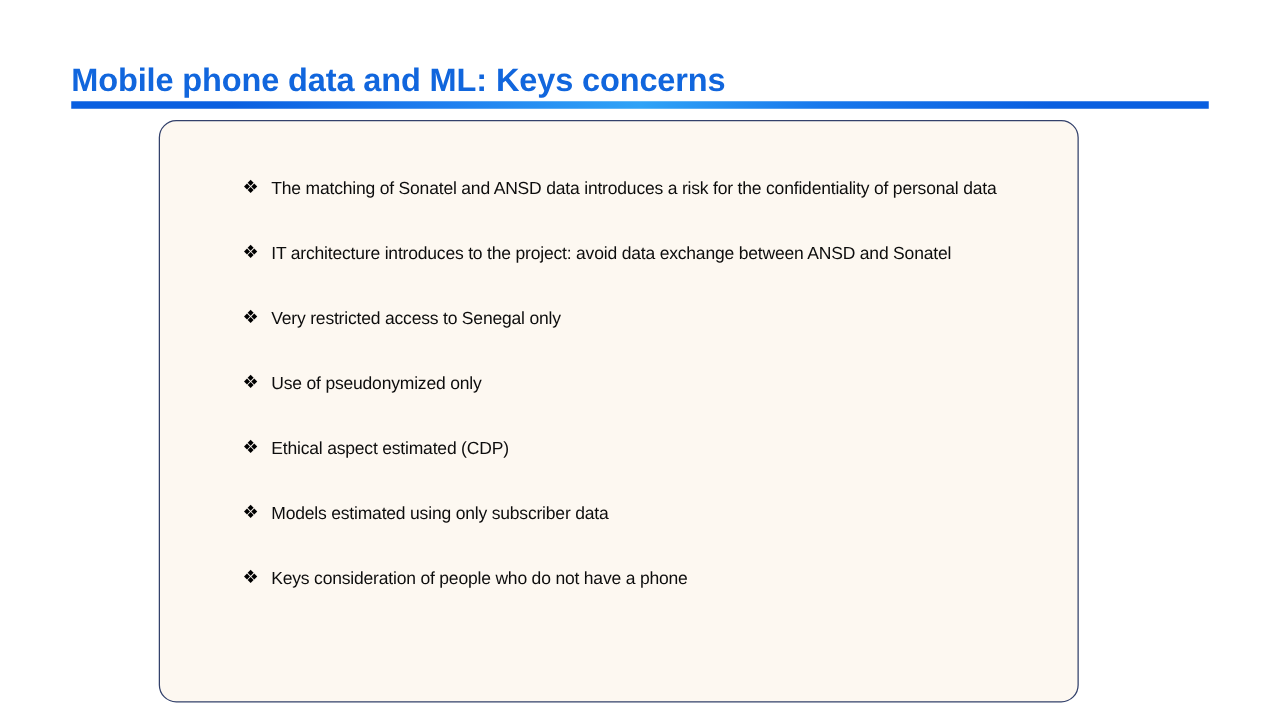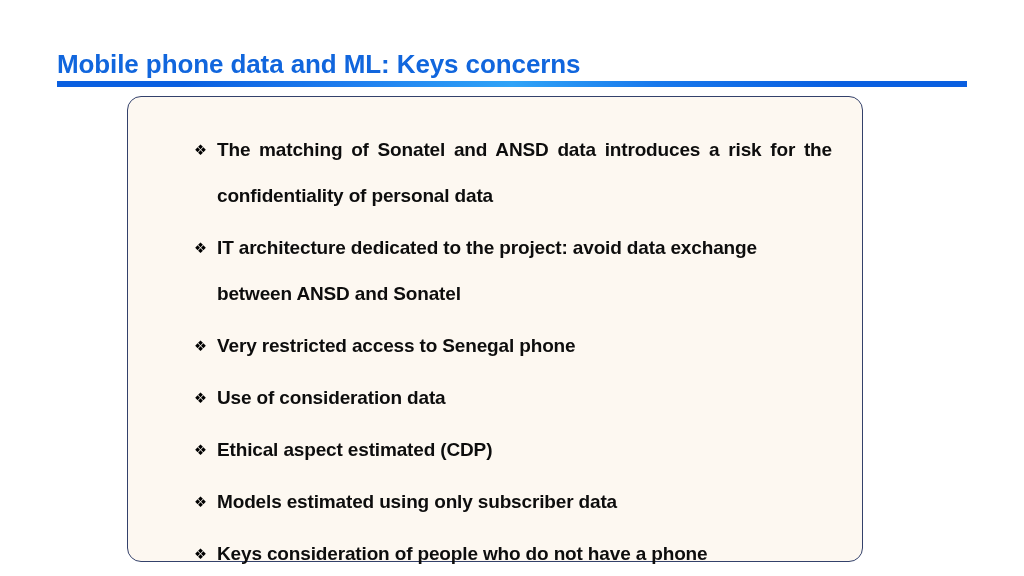--- a/index.html
+++ b/index.html
@@ -83,22 +83,22 @@
     font-family: "DejaVu Sans", sans-serif;
     font-size: 14.5px;
     line-height: 46px;
     color: #000000;
     text-align: left;
   }
 
   .bullet-text {
     flex: 1 1 auto;
     font-family: "Liberation Sans", sans-serif;
-    font-size: 19px;
-    font-weight: bold;
+    font-size: 14px;
+    font-weight: normal;
     color: #0d0d0d;
     line-height: 46px;
     letter-spacing: -0.15px;
   }
 
   .bullet-text.justified {
     text-align: justify;
     text-align-last: left;
   }
 </style>
@@ -114,31 +114,31 @@
   <div class="content-box">
     <div class="bullet-list">
 
       <div class="bullet-item">
         <span class="bullet-marker">❖</span>
         <span class="bullet-text justified">The matching of Sonatel and ANSD data introduces a risk for the confidentiality of personal data</span>
       </div>
 
       <div class="bullet-item">
         <span class="bullet-marker">❖</span>
-        <span class="bullet-text">IT architecture dedicated to the project: avoid data exchange between ANSD and Sonatel</span>
+        <span class="bullet-text">IT architecture introduces to the project: avoid data exchange between ANSD and Sonatel</span>
       </div>
 
       <div class="bullet-item">
         <span class="bullet-marker">❖</span>
-        <span class="bullet-text">Very restricted access to Senegal phone</span>
+        <span class="bullet-text">Very restricted access to Senegal only</span>
       </div>
 
       <div class="bullet-item">
         <span class="bullet-marker">❖</span>
-        <span class="bullet-text">Use of consideration data</span>
+        <span class="bullet-text">Use of pseudonymized only</span>
       </div>
 
       <div class="bullet-item">
         <span class="bullet-marker">❖</span>
         <span class="bullet-text">Ethical aspect estimated (CDP)</span>
       </div>
 
       <div class="bullet-item">
         <span class="bullet-marker">❖</span>
         <span class="bullet-text">Models estimated using only subscriber data</span>

